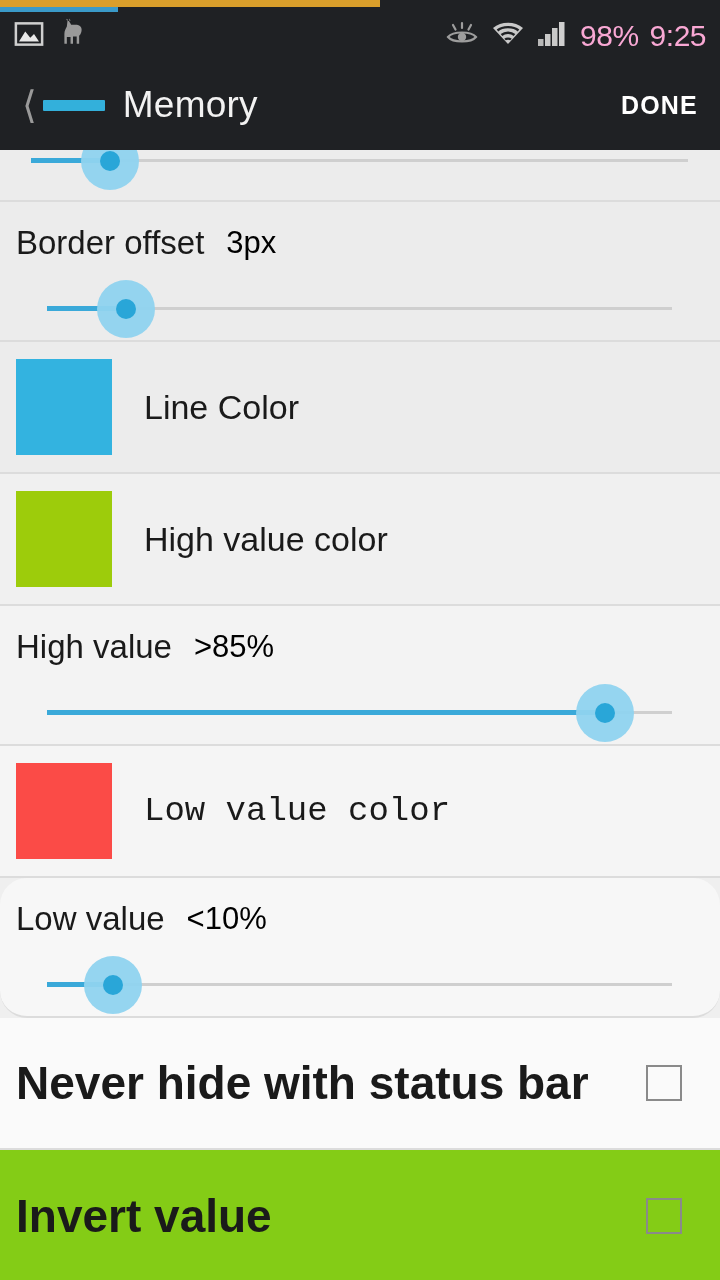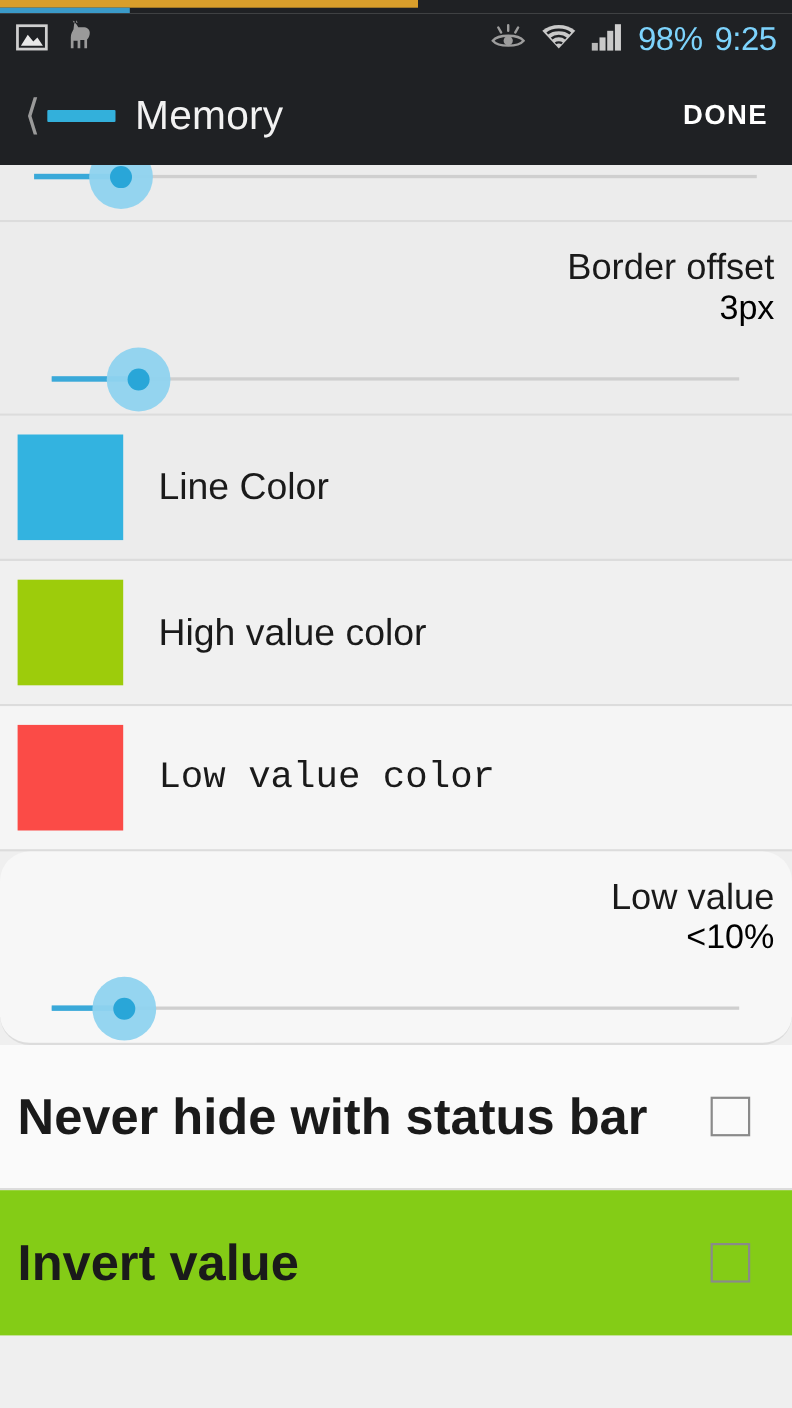--- a/index.html
+++ b/index.html
@@ -20,21 +20,21 @@
   #statusbar {
     position:relative; width:720px; height:48px;
     background:#1f2124;
     display:flex; align-items:center;
   }
   #status-left { display:flex; align-items:center; gap:14px; padding-left:14px; }
   #status-right {
     margin-left:auto; display:flex; align-items:center; gap:11px;
     padding-right:14px; color:#c9c9c9;
   }
-  .sb-text { font-size:30px; letter-spacing:-0.5px; color:#7dd3fc; line-height:1; }
+  .sb-text { font-size:30px; letter-spacing:-0.5px; color:#f9a8d4; line-height:1; }
   .sb-icon { display:block; }
 
   
   #actionbar {
     width:720px; height:90px; background:#1f2124;
     display:flex; align-items:center; padding:0 22px;
   }
   #back-chevron { color:#9a9a9a; font-size:38px; line-height:1; margin-right:6px; font-weight:400; }
   #app-icon-line { width:62px; height:11px; background:#33b0db; border-radius:1px; margin-right:18px; }
   #ab-title { color:#f2f2f2; font-size:37px; font-weight:400; letter-spacing:0.2px; }
@@ -44,21 +44,21 @@
   }
 
   
   #list { width:720px; height:1142px; overflow:hidden; position:relative; }
 
   .row { position:relative; width:720px; border-bottom:2px solid #dcdcdc; }
   .row:last-child { border-bottom:none; }
 
   
   .slider-row { padding:0 16px; }
-  .srow-head { display:flex; align-items:flex-end; padding-top:22px;flex-direction:column; }
+  .srow-head { display:flex; align-items:center; padding-top:22px; }
   .srow-title { font-size:33px; color:#1a1a1a; }
   .srow-value { font-size:31px; color:#000000; margin-left:22px; }
 
   .slider-wrap { position:relative; height:64px; margin-top:14px; }
   .track-bg {
     position:absolute; left:31px; right:32px; top:31px;
     height:3px; background:#cfcfcf;
   }
   .track-fill { position:absolute; left:31px; top:30px; height:5px; background:#3aa9d9; }
   .thumb-halo {
@@ -177,20 +177,32 @@
   <div class="row color-row" style="background:#ececec;">
     <div class="swatch" style="background: rgb(51, 179, 224);"></div>
     <span class="color-label">Line Color</span>
   </div>
 
   <div class="row color-row" style="background:#f0f0f0;">
     <div class="swatch" style="background: rgb(157, 204, 11);"></div>
     <span class="color-label">High value color</span>
   </div>
 
+  <div class="row slider-row" style="background:#f3f3f3;">
+    <div class="srow-head">
+      <span class="srow-title">High value</span>
+      <span class="srow-value">&gt;85%</span>
+    </div>
+    <div class="slider-wrap">
+      <div class="track-bg"></div>
+      <div class="track-fill" style="width: 558.45px;"></div>
+      <div class="thumb-halo" style="left: 589.45px;"></div>
+      <div class="thumb-dot" style="left: 589.45px;"></div>
+    </div>
+  </div>
 
   <div class="row color-row" style="background:#f5f5f5;font-family:Liberation Mono, monospace;">
     <div class="swatch" style="background: rgb(251, 75, 71);"></div>
     <span class="color-label">Low value color</span>
   </div>
 
   <div class="row slider-row" style="background:#f7f7f7;border-radius:27px;">
     <div class="srow-head">
       <span class="srow-title">Low value</span>
       <span class="srow-value">&lt;10%</span>

